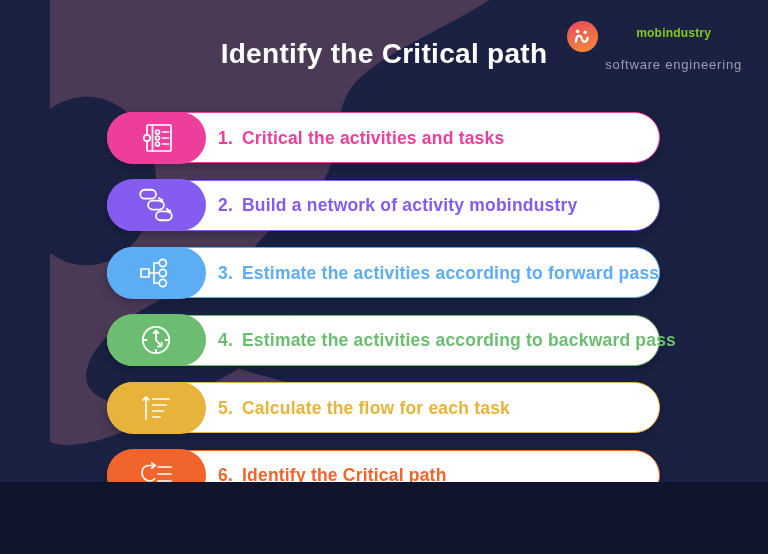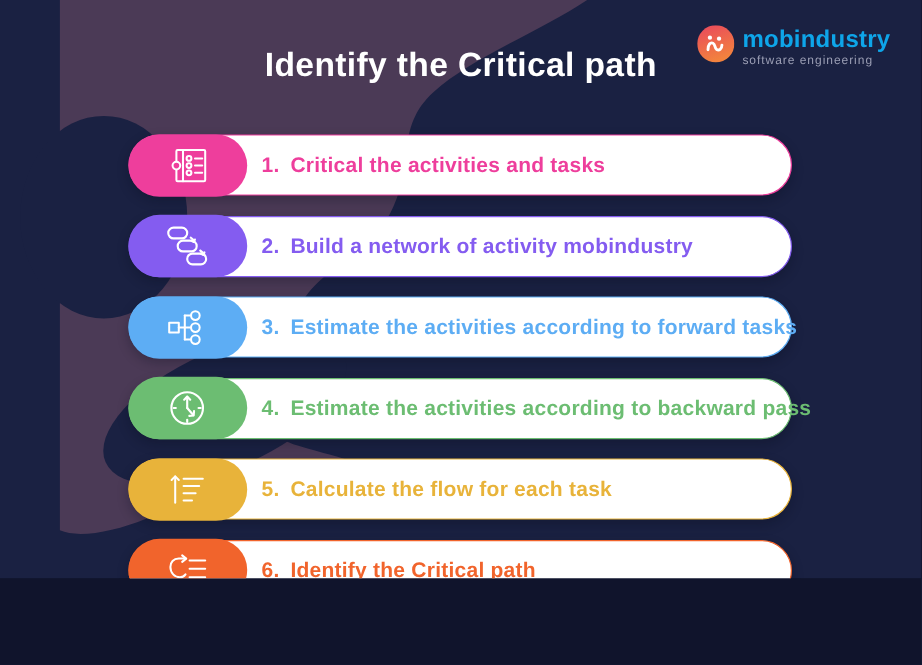--- a/index.html
+++ b/index.html
@@ -37,32 +37,32 @@
     position: absolute;
     top: 21px;
     right: 26px;
     display: flex;
     align-items: flex-start;
     gap: 7px;
   }
   .logo-mark { width: 31px; height: 31px; display: block; }
   .logo-texts { display: flex; flex-direction: column; padding-top: 2px; }
   .logo-name {
-    color: #0ea5e9;
-    font-size: 20px;
+    color: #84cc16;
+    font-size: 12px;
     font-weight: 700;
     line-height: 20px;
     letter-spacing: 0.2px;
     text-align: center;
   }
   .logo-tagline {
     color: #9b9eb4;
-    font-size: 10px;
+    font-size: 13px;
     letter-spacing: 0.8px;
-    margin-top: 2px;
+    margin-top: 14px;
   }
 
   .steps {
     position: absolute;
     left: 107px;
     top: 112px;
     width: 553px;
     display: flex;
     flex-direction: column;
     gap: 16.5px;
@@ -194,21 +194,21 @@
     <line x1="17" y1="7" x2="22" y2="7"></line>
     <line x1="17" y1="17" x2="22" y2="17"></line>
     <line x1="17" y1="27" x2="22" y2="27"></line>
     <circle cx="25.8" cy="7" r="3.6"></circle>
     <circle cx="25.8" cy="17" r="3.6"></circle>
     <circle cx="25.8" cy="27" r="3.6"></circle>
   </svg>
 </div>
     <div class="step-text">
       <span class="step-number">3.</span>
-      <span class="step-label">Estimate the activities according to forward tasks</span>
+      <span class="step-label">Estimate the activities according to forward pass</span>
     </div>
   </div>
 
   <div class="step-row" style="--c: #6cbd72; background: rgb(255, 255, 255);">
     <div class="capsule">
   <svg width="40" height="36" viewBox="0 0 38 34" class="icon-stroke">
     <circle cx="19" cy="17" r="12.5"></circle>
     <line x1="19" y1="17" x2="19" y2="8.2"></line>
     <path d="M16.6 10.4 L19 8 L21.4 10.4"></path>
     <line x1="19" y1="17" x2="23.8" y2="22.6"></line>

